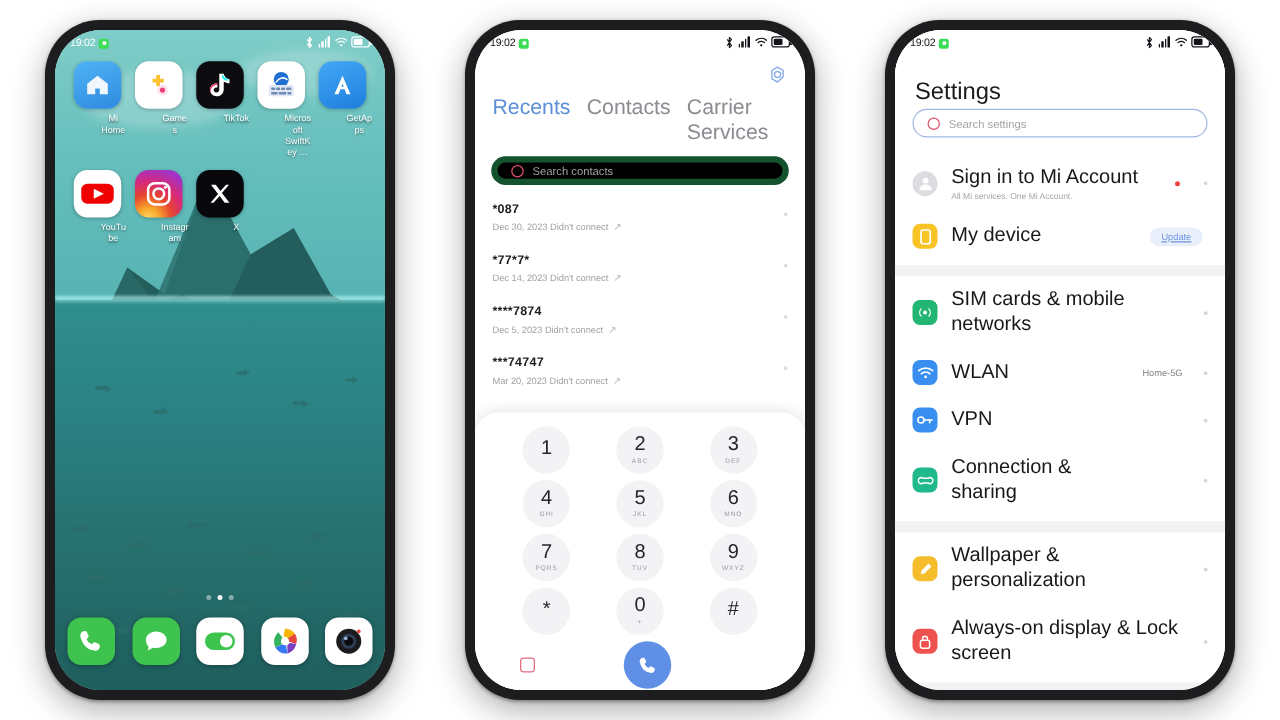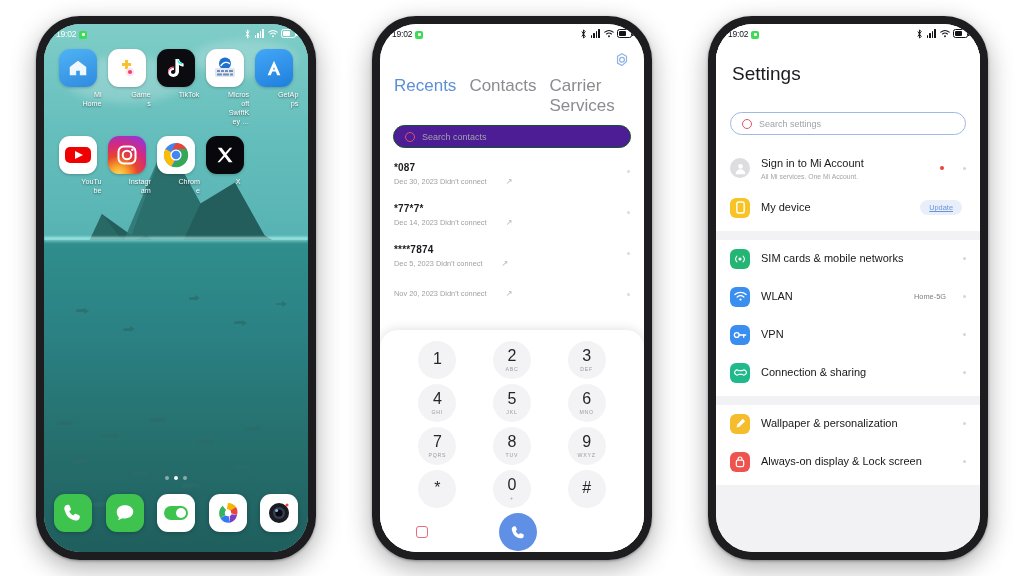--- a/index.html
+++ b/index.html
@@ -129,21 +129,21 @@
     display: flex; flex-direction: column; align-items: center; gap: 3px;
     cursor: pointer;
   }
   .app-icon {
     width: 38px; height: 38px; border-radius: 11px;
     display: flex; align-items: center; justify-content: center;
     box-shadow: 0 1px 3px rgba(0,0,0,0.22);
     overflow: hidden; position: relative;
   }
   .app-label {
-    font-size: 7.2px; color: #ffffff; text-align: right; line-height: 1.25;
+    font-size: 7.2px; color: #ffffff; text-align: center; line-height: 1.25;
     text-shadow: 0 1px 2px rgba(0,0,0,0.55);
     max-width: 48px; word-break: break-word; padding-left: 26px;
   }
 
   .page-dots {
     position: absolute; left: 0; right: 0; bottom: 72px;
     display: flex; justify-content: center; gap: 5px; z-index: 5;
   }
   .page-dots i { width: 4px; height: 4px; border-radius: 50%; background: rgba(255,255,255,.45); display:block; }
   .page-dots i.on { background: rgba(255,255,255,.95); }
@@ -168,34 +168,34 @@
     width: 16px; height: 16px; cursor: pointer;
   }
   .dial-tabs {
     display: flex; gap: 13px; padding: 8px 14px 0 14px;
     font-size: 17px; color: #8b8b92;
   }
   .dial-tabs .tab { cursor: pointer; }
   .dial-tabs .tab.active { color: #5b8fd6; }
   .search-pill {
     margin: 9px 13px 0 13px;
-    height: 23px; border: 1px solid #14532d; border-radius: 14px;
+    height: 23px; border: 5px solid #14532d; border-radius: 14px;
     display: flex; align-items: center; gap: 7px; padding: 0 11px;
-    background: #4c1d95; cursor: text;
+    background: #000000; cursor: text;
   }
   .search-pill .ring {
     width: 10px; height: 10px; border-radius: 50%;
     border: 1.6px solid #e0536b; flex: 0 0 auto;
   }
   .search-pill span { font-size: 9px; color: #a2a2a8; }
 
   .call-list { margin-top: 6px; padding: 0 14px; overflow: hidden; flex: 1 1 auto; }
   .call-row { padding: 8px 0 9px 0; position: relative; }
   .call-num { font-size: 10px; font-weight: bold; color: #1b1b1f; letter-spacing:.2px; }
-  .call-meta { font-size: 7.4px; color: #a0a0a6; margin-top: 4px; display:flex; align-items:center; gap:19px; }
+  .call-meta { font-size: 7.4px; color: #a0a0a6; margin-top: 4px; display:flex; align-items:center; gap:4px; }
   .call-meta .arr { font-size: 8px; color:#b4b4ba; }
   .call-row .dot-r {
     position:absolute; right:0; top:16px; width:3px; height:3px; border-radius:50%; background:#dcdce0;
   }
 
   .dialpad {
     position: absolute; left:0; right:0; bottom:0; height: 222px;
     background: #fff; border-radius: 18px 18px 0 0;
     box-shadow: 0 -2px 10px rgba(0,0,0,0.10);
     padding: 10px 20px 0 20px;
@@ -218,40 +218,40 @@
   .act-call {
     width: 38px; height: 38px; border-radius: 50%; background: #5f90e5;
     display:flex; align-items:center; justify-content:center; cursor: pointer;
   }
   .act-tri { width:0;height:0; cursor:pointer; }
 
   
   .settings { position:absolute; inset:0; background:#f2f2f4; display:flex; flex-direction:column; }
   .set-title { font-size: 19px; color: #1b1b1f; padding: 20px 16px 0 16px; background:#fff; }
   .set-search {
-    margin: 27px 14px 13px 14px;
+    margin: 2px 14px 13px 14px;
     height: 23px; border: 1px solid #9fb9e5; border-radius: 14px;
     display:flex; align-items:center; gap:7px; padding: 0 11px; background:#fff; cursor:text;
   }
   .set-search .ring { width:10px;height:10px;border-radius:50%;border:1.6px solid #e0536b; flex:0 0 auto;}
   .set-search span { font-size: 9px; color: #a2a2a8; }
   .set-head-bg { background:#fff; }
   .set-group { background: #fff; padding: 0 0 4px 0; }
   .set-gap { height: 9px; background:#f2f2f4; }
   .set-row {
     display:flex; align-items:center; gap:11px;
     padding: 9px 14px; cursor:pointer; position:relative;
   }
   .set-ico {
     width: 20px; height: 20px; border-radius: 6px; flex:0 0 auto;
     display:flex; align-items:center; justify-content:center;
   }
   .set-ico.avatar { border-radius:50%; background:#dcdce1; }
   .set-texts { flex: 1 1 auto; min-width:0; }
-  .set-label { font-size: 11px; color: #18181c; line-height:1.25; }
+  .set-label { font-size: 16px; color: #18181c; line-height:1.25; }
   .set-sub { font-size: 6.8px; color: #a4a4aa; margin-top: 2px; }
   .set-value { font-size: 7.4px; color: #7d7d84; margin-right: 6px; white-space:nowrap;padding-left:24px;}
   .set-chev { width:3px; height:3px; border-radius:50%; background:#d6d6da; flex:0 0 auto; }
   .set-dot-red { width:4px; height:4px; border-radius:50%; background:#e8443c; margin-right:8px; }
   .set-update {
     font-size: 7.4px; color:#6b93dd; background:#e8effb;
     padding: 3px 9px; border-radius: 9px; margin-right: 4px; text-decoration: underline;
   }
   .set-scroll { flex:1 1 auto; overflow:hidden; }
 </style>
@@ -399,33 +399,20 @@
           <div class="app-icon" style="background:radial-gradient(circle at 28% 102%, #ffd65c 0%, #f8a62c 18%, #e6452f 40%, #d6297a 62%, #a033c8 86%);">
             <svg width="24" height="24" viewBox="0 0 24 24">
               <rect x="3.5" y="3.5" width="17" height="17" rx="5.2" fill="none" stroke="#ffffff" stroke-width="2"></rect>
               <circle cx="12" cy="12" r="4.3" fill="none" stroke="#ffffff" stroke-width="2"></circle>
               <circle cx="17.3" cy="6.8" r="1.25" fill="#ffffff"></circle>
             </svg>
           </div>
           <div class="app-label">Instagram</div>
         </div>
 
-        <div class="app">
-          <div class="app-icon" style="background:#ffffff;">
-            <svg width="28" height="28" viewBox="0 0 28 28">
-              <circle cx="14" cy="14" r="12" fill="#4285f4"></circle>
-              <path d="M14 2 A12 12 0 0 1 24.4 8 L14 8 A6 6 0 0 0 8.8 11 Z" fill="#ea4335"></path>
-              <path d="M3.6 8 A12 12 0 0 0 9.5 25.3 L14.7 16 A6 6 0 0 1 8.8 11 Z" fill="#fbbc05" transform="rotate(0 14 14)"></path>
-              <path d="M9.5 25.3 A12 12 0 0 0 24.4 8 L14 8 A6 6 0 0 1 14.7 19.9 Z" fill="#34a853"></path>
-              <circle cx="14" cy="14" r="5.6" fill="#ffffff"></circle>
-              <circle cx="14" cy="14" r="4.3" fill="#4285f4"></circle>
-            </svg>
-          </div>
-          <div class="app-label">Chrome</div>
-        </div>
 
         <div class="app">
           <div class="app-icon" style="background:#08080c;">
             <svg width="18" height="18" viewBox="0 0 20 20">
               <path d="M2 2 h4.2 l4.2 5.6 L15.4 2 H18 l-6.3 7.4 L18.4 18 h-4.2 l-4.5 -6 L4.2 18 H1.6 l6.7 -7.8 Z" fill="#ffffff"></path>
             </svg>
           </div>
           <div class="app-label">X</div>
         </div>
       </div>
@@ -543,22 +530,23 @@
           </div>
           <div class="call-row">
             <div class="call-num">****7874</div>
             <div class="call-meta">
               <span>Dec 5, 2023 Didn't connect</span>
               <span class="arr">↗</span>
             </div>
             <div class="dot-r"></div>
           </div>
           <div class="call-row">
+            <div class="call-num">***74747</div>
             <div class="call-meta">
-              <span>Nov 20, 2023 Didn't connect</span>
+              <span>Mar 20, 2023 Didn't connect</span>
               <span class="arr">↗</span>
             </div>
             <div class="dot-r"></div>
           </div>
         </div>
 
         <div class="dialpad">
           <div class="keys">
             <div class="key">
                 <div class="circ"></div>

